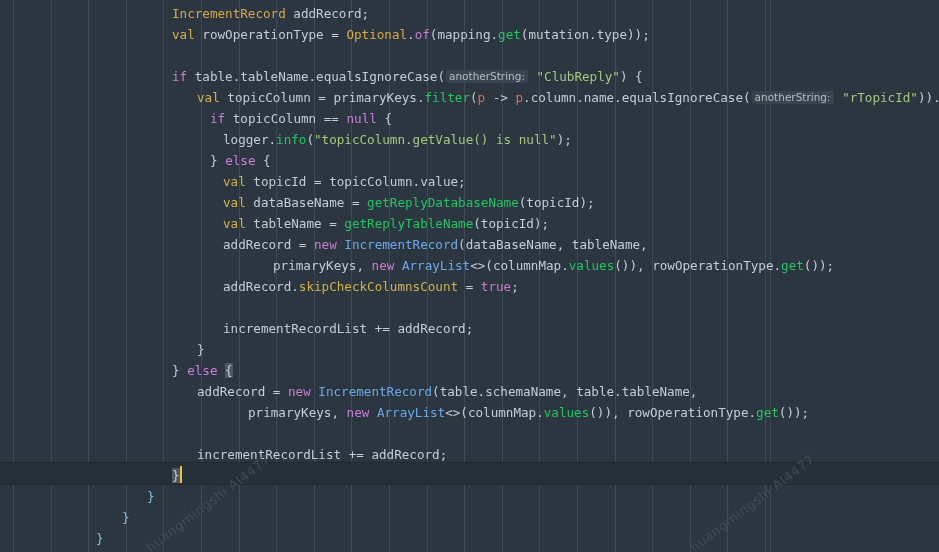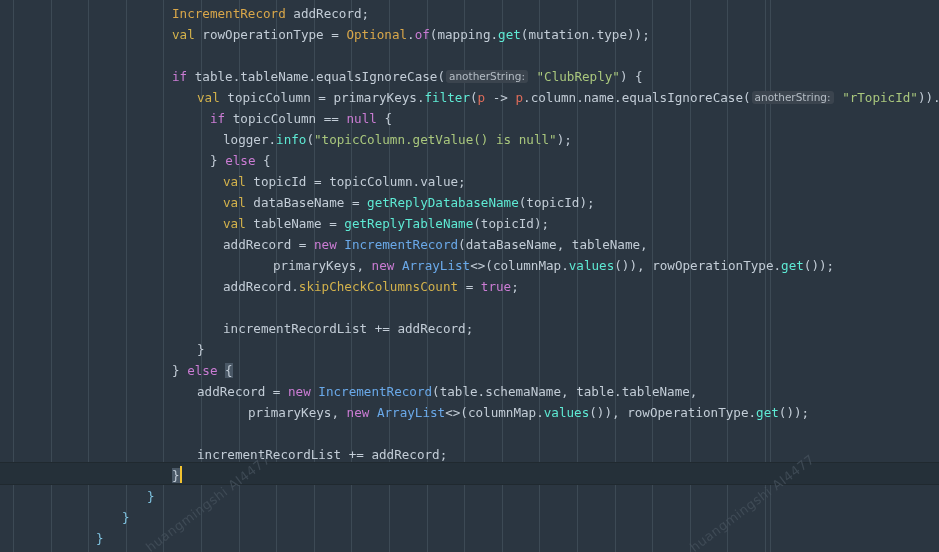--- a/index.html
+++ b/index.html
@@ -77,21 +77,21 @@
     height: 21px;
     white-space: pre;
     padding-left: 4px;
   }
 
   
   .kw       { color: #cb7cd4; }   
   .val      { color: #d3b24c; }                        
   .type     { color: #d9a74a; }                        
   .cls      { color: #6aa9e9; }                        
-  .meth     { color: #5eead4; }                        
+  .meth     { color: #22c55e; }                        
   .str      { color: #a9c77d; }                        
   .field    { color: #d3b24c; }                        
   .plain    { color: #c3cdd7; }
   .brace    { color: #7fc3e0; }                        
   .param    { color: #e06c5a; }                        
   .brace-hl {
     color: #c3cdd7;
     background: #4a5866;
   }
 

